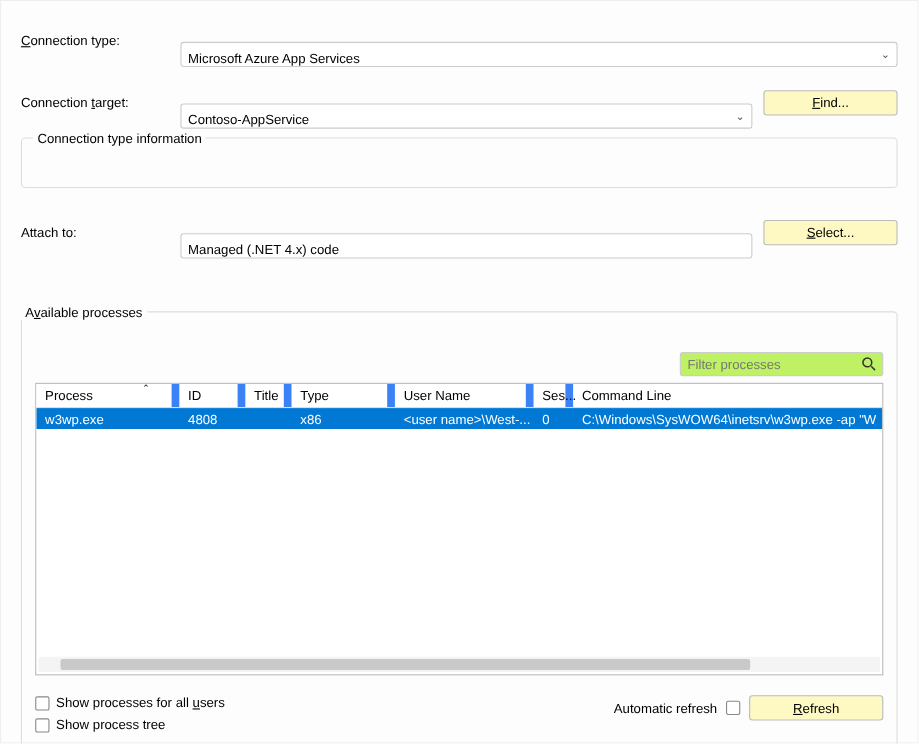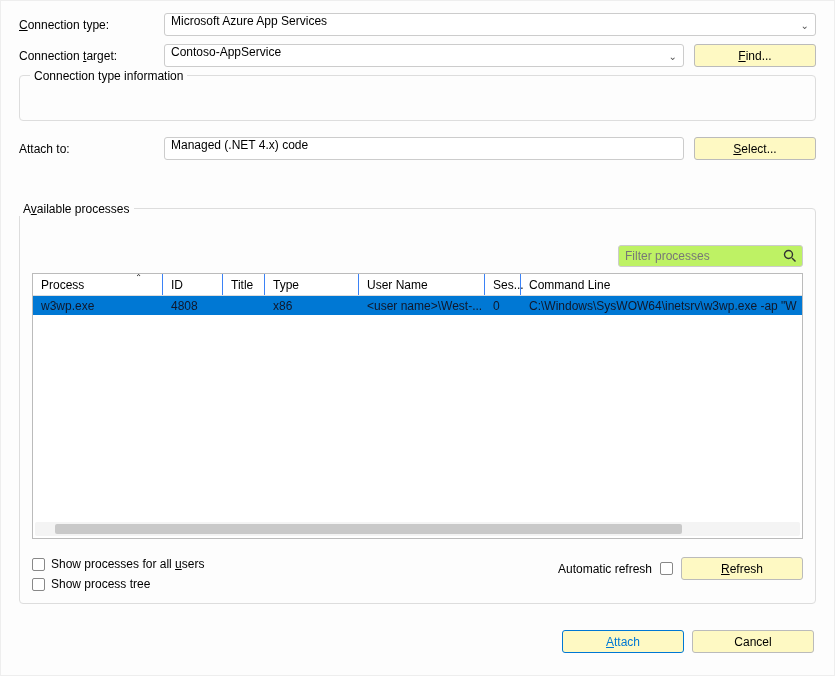--- a/index.html
+++ b/index.html
@@ -7,21 +7,21 @@
   .dialog { width: 835px; height: 676px; background: #fdfdfd; position: relative; border: 1px solid #eee;}
   .titlebar { height: 34px; display: flex; align-items: center; padding: 0 6px 0 10px; }
   .titlebar .title { flex: 1; font-size: 12.5px; }
   .titlebar .tbtn { width: 40px; height: 28px; display: flex; align-items:center; justify-content:center; font-size:14px; color:#222;}
   .body { padding: 12px 18px 6px 18px; }
   .row { display: flex; align-items: center; margin-bottom: 8px; gap: 10px; }
   .label { width: 135px; }
   .u { text-decoration: underline; text-underline-offset: 1px; }
   .combo, .textbox {
     flex: 1; height: 23px; border: 1px solid #ccc; border-radius: 3px; background: #fff;
-    display: flex; align-items: flex-start; padding: 0 6px; position: relative;
+    display: flex; align-items: flex-end; padding: 0 6px; position: relative; margin-top: 25px;
   }
   .combo .chev, .chev { position: absolute; right: 6px; top: 50%; transform: translateY(-50%); font-size:10px; color:#555;}
   .btn {
     height: 23px; min-width: 122px; border: 1px solid #bbb; border-radius: 3px;
     background: #fef9c3; display:flex; align-items:center; justify-content:center;
     padding: 0 10px;
   }
   .panel {
     border: 1px solid #ddd; border-radius: 4px; padding: 4px 10px 26px 10px;
     margin-bottom: 16px; position: relative;
@@ -34,26 +34,26 @@
   .available-label { display:inline-block; background:#fdfdfd; padding: 0 4px; position:relative; z-index:2;}
   .proc-panel {
     border: 1px solid #ddd; border-radius: 4px; margin-top: -8px; padding: 36px 12px 12px 12px;
   }
   .filter-row { display:flex; justify-content:flex-end; margin-bottom: 6px; }
   .filter-box { width: 185px; height: 22px; border: 1px solid #ccc; border-radius: 3px; background:#bef264; display:flex; align-items:center; padding:0 22px 0 6px; position:relative;}
   .filter-box .ph { color:#777; font-style: normal;}
   .filter-box .searchicon { position:absolute; right:5px; top:50%; transform:translateY(-50%);}
   .grid { border: 1px solid #bbb; height: 266px; background:#fff; overflow:hidden; position:relative;}
   .grid-header { display:flex; border-bottom:1px solid #ddd; height: 22px; align-items:center; background:#fff;}
-  .gh { padding: 0 8px; border-right: 1px solid #3b82f6; height:100%; display:flex; align-items:center; position:relative;}
+  .gh { padding: 0 8px; border-right: 7px solid #3b82f6; height:100%; display:flex; align-items:center; position:relative;}
   .gh:last-child { border-right: none; }
   .gh .sort { font-size: 8px; position:absolute; right: 20px; top: -1px;}
   .c-proc { width: 130px;} .c-id { width: 60px;} .c-title { width:42px;} .c-type { width:94px;}
   .c-user { width:126px;} .c-sess { width:36px;} .c-cmd { flex:1;}
-  .grid-row { display:flex; height: 19px; align-items:center; background:#0078d4; color:#0f172a;}
+  .grid-row { display:flex; height: 19px; align-items:center; background:#0078d4; color:#ffffff;}
   .gc { padding: 0 8px; overflow:hidden; white-space:nowrap;}
   .grid-fill { flex:1; background:#fff;}
   .grid-hscroll { position:absolute; bottom:2px; left:2px; right:2px; height:14px; background:#f4f4f4; border-radius:2px;}
   .grid-hscroll .thumb { position:absolute; left:20px; top:2px; height:10px; width:82%; background:#c9c9c9; border-radius:2px;}
   .check-row { display:flex; align-items:center; gap:6px; margin-top: 8px;}
   .check { width:13px; height:13px; border:1px solid #888; background:#fff; border-radius:2px;}
   .bottom-row { display:flex; justify-content:flex-end; gap:8px; align-items:center; margin-top:8px;}
   .footer { display:flex; justify-content:flex-end; gap:8px; padding: 20px 20px 16px 0;}
   .btn-primary { border-color:#0078d4; color:#0078d4;}
   svg { display:block;}

